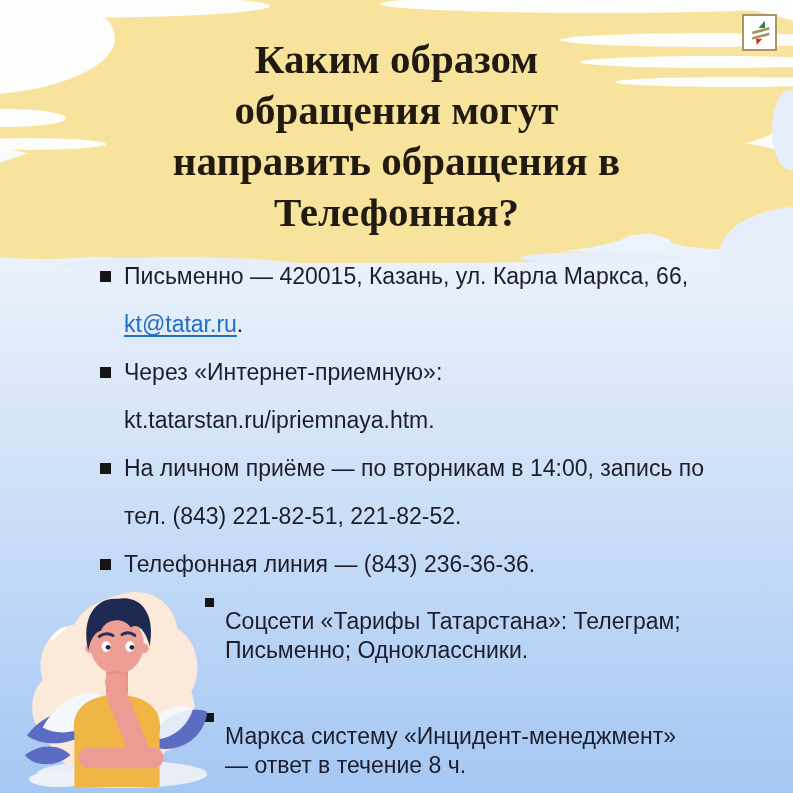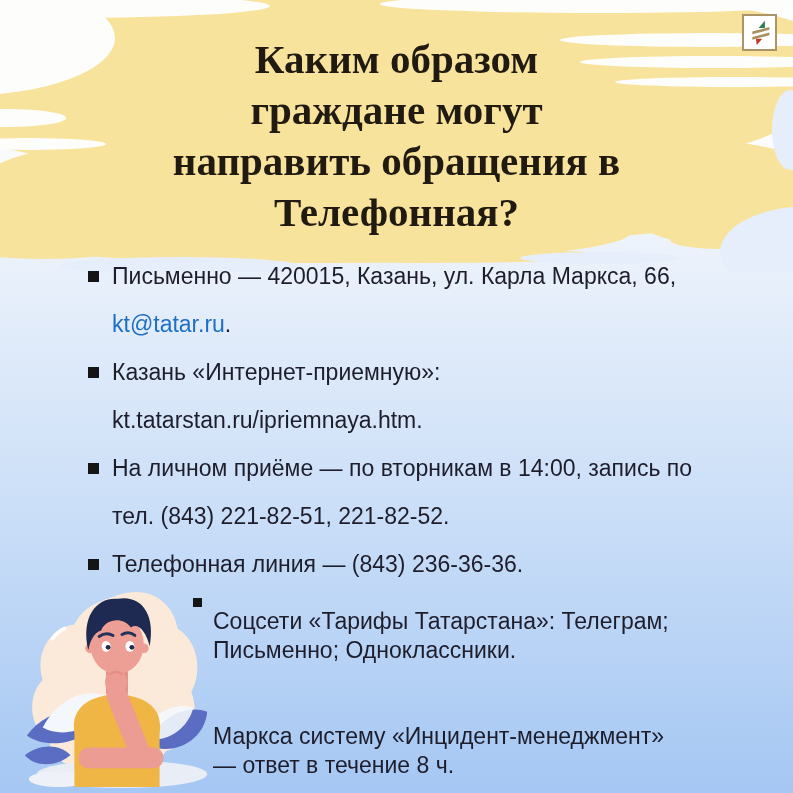--- a/index.html
+++ b/index.html
@@ -14,35 +14,35 @@
     background:#ffffff;border:2px solid #ab9566;box-sizing:border-box;
     display:flex;align-items:center;justify-content:center;
   }
   .title{
     position:absolute;top:34px;left:0;width:100%;margin:0;
     text-align:center;font-family:"Liberation Serif",serif;font-weight:700;
     font-size:41px;line-height:51px;color:#201a10;letter-spacing:0;
   }
   .title .tline{display:block;}
   .content{
-    position:absolute;left:88px;top:252px;width:690px;
+    position:absolute;left:100px;top:252px;width:690px;
     color:#1d1d2b;font-size:23px;
   }
   .li{display:flex;align-items:flex-start;}
   .mk{
     flex:none;width:11px;height:11px;background:#151515;margin-top:19px;
   }
   .lt{margin-left:13px;}
   .line{display:block;line-height:48px;white-space:nowrap;}
   .sub{margin-left:105px;flex-direction:column;}
   .sub .mk{width:9px;height:9px;margin-top:10px;}
   .sub .lt{margin-left:20px;}
   .sub .line{line-height:29px;}
   .sub-gap{margin-top:38px;}
-  .link{color:#1e6fc5;text-underline-offset:3px;cursor:pointer;}
+  .link{color:#1e6fc5;text-decoration:underline;text-underline-offset:3px;cursor:pointer;}
   .illustration{position:absolute;left:22px;top:577px;}
 </style>
 </head>
 <body>
 
 <div class="slide">
 
   <svg class="brush" width="793" height="272" viewBox="0 0 793 272" aria-hidden="true">
     <g fill="#f8e39d">
       <ellipse cx="430" cy="40" rx="390" ry="52"></ellipse>
@@ -78,39 +78,39 @@
     <svg width="27" height="29" viewBox="0 0 30 32" aria-hidden="true">
       <polygon points="14,11 21,3 21,11" fill="#2f7d4d"></polygon>
       <polygon points="7,15 26,10 26,13 7,18" fill="#a6905f"></polygon>
       <polygon points="7,21 26,16 26,19 7,24" fill="#a6905f"></polygon>
       <polygon points="11,23 18,23 12,30" fill="#c0392b"></polygon>
     </svg>
   </div>
 
   <h1 class="title">
     <span class="tline">Каким образом</span>
-    <span class="tline">граждане могут</span>
+    <span class="tline">обращения могут</span>
     <span class="tline">направить обращения в</span>
     <span class="tline">Телефонная?</span>
   </h1>
 
   <div class="content">
 
     <div class="li">
       <span class="mk"></span>
       <div class="lt">
         <span class="line">Письменно — 420015, Казань, ул. Карла Маркса, 66,</span>
         <span class="line"><a class="link">kt@tatar.ru</a><span>.</span></span>
       </div>
     </div>
 
     <div class="li">
       <span class="mk"></span>
       <div class="lt">
-        <span class="line">Казань «Интернет-приемную»:</span>
+        <span class="line">Через «Интернет-приемную»:</span>
         <span class="line">kt.tatarstan.ru/ipriemnaya.htm.</span>
       </div>
     </div>
 
     <div class="li">
       <span class="mk"></span>
       <div class="lt">
         <span class="line">На личном приёме — по вторникам в 14:00, запись по</span>
         <span class="line">тел. (843) 221-82-51, 221-82-52.</span>
       </div>

